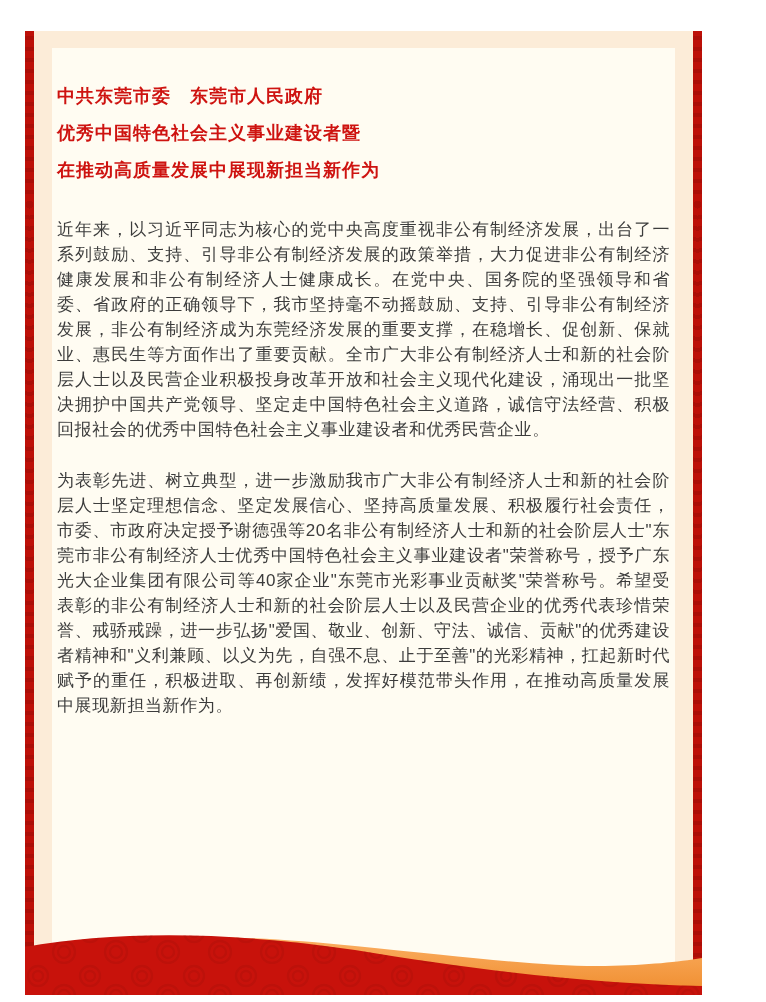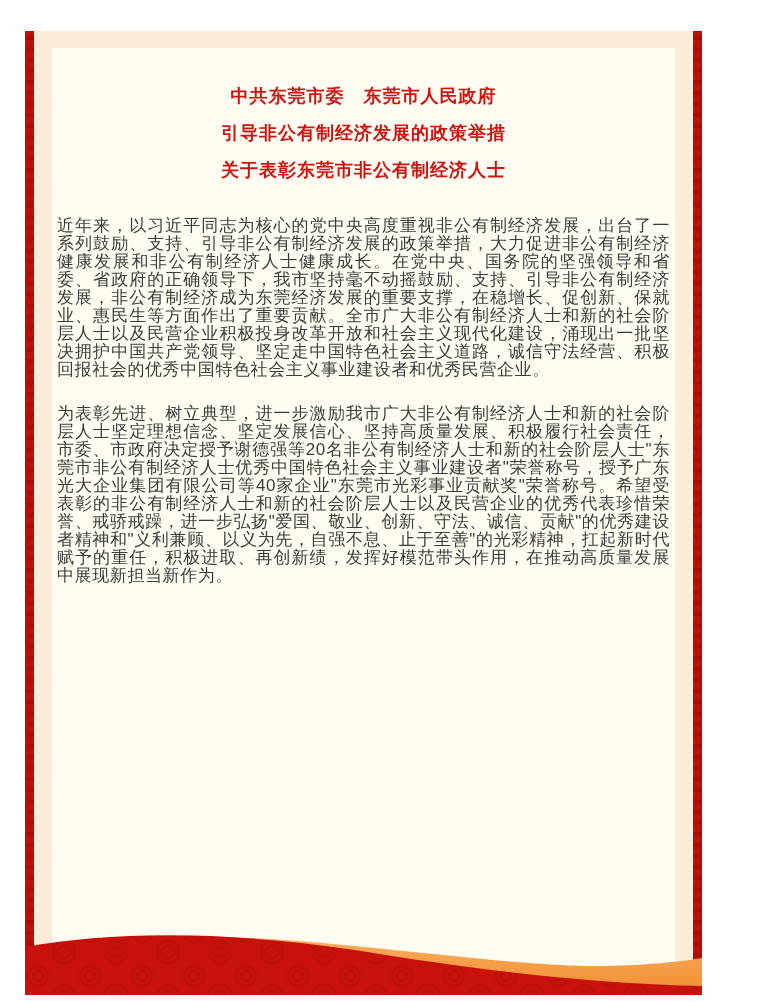--- a/index.html
+++ b/index.html
@@ -26,28 +26,27 @@
   }
   .card{
     position:absolute;left:18px;right:18px;top:17px;bottom:0;
     background:#fffcf2;
   }
   .content{
     padding:0 5px;
   }
   .doc-title{
     margin:30px 0 0 0;
-    text-align:center;
     color:#ce1310;
     font-size:18px;font-weight:bold;letter-spacing:1px;
   }
   .doc-title .t-line{line-height:37px;}
   .doc-body p{
     margin:26px 0 0 0;
-    font-size:17px;line-height:18px;letter-spacing:0.6px;
+    font-size:17px;line-height:25px;letter-spacing:0.6px;
     color:#3c3c3c;
     text-align:justify;
     word-break:break-all;
   }
   .doc-body p.first{margin-top:28px;}
   .footer-wave{
     position:absolute;left:0;right:0;bottom:0;height:75px;z-index:2;
     display:block;
   }
 </style>
@@ -57,22 +56,22 @@
 <div class="banner">
   <div class="strip left"></div>
   <div class="strip right"></div>
 
   <div class="peach">
     <div class="card">
       <div class="content">
 
         <div class="doc-title">
           <div class="t-line">中共东莞市委　东莞市人民政府</div>
-          <div class="t-line">引导非公有制经济发展的政策举措</div>
-          <div class="t-line">关于表彰东莞市非公有制经济人士</div>
+          <div class="t-line">优秀中国特色社会主义事业建设者暨</div>
+          <div class="t-line">在推动高质量发展中展现新担当新作为</div>
         </div>
 
         <div class="doc-body">
           <p class="first">近年来，以习近平同志为核心的党中央高度重视非公有制经济发展，出台了一系列鼓励、支持、引导非公有制经济发展的政策举措，大力促进非公有制经济健康发展和非公有制经济人士健康成长。在党中央、国务院的坚强领导和省委、省政府的正确领导下，我市坚持毫不动摇鼓励、支持、引导非公有制经济发展，非公有制经济成为东莞经济发展的重要支撑，在稳增长、促创新、保就业、惠民生等方面作出了重要贡献。全市广大非公有制经济人士和新的社会阶层人士以及民营企业积极投身改革开放和社会主义现代化建设，涌现出一批坚决拥护中国共产党领导、坚定走中国特色社会主义道路，诚信守法经营、积极回报社会的优秀中国特色社会主义事业建设者和优秀民营企业。</p>
           <p>为表彰先进、树立典型，进一步激励我市广大非公有制经济人士和新的社会阶层人士坚定理想信念、坚定发展信心、坚持高质量发展、积极履行社会责任，市委、市政府决定授予谢德强等20名非公有制经济人士和新的社会阶层人士"东莞市非公有制经济人士优秀中国特色社会主义事业建设者"荣誉称号，授予广东光大企业集团有限公司等40家企业"东莞市光彩事业贡献奖"荣誉称号。希望受表彰的非公有制经济人士和新的社会阶层人士以及民营企业的优秀代表珍惜荣誉、戒骄戒躁，进一步弘扬"爱国、敬业、创新、守法、诚信、贡献"的优秀建设者精神和"义利兼顾、以义为先，自强不息、止于至善"的光彩精神，扛起新时代赋予的重任，积极进取、再创新绩，发挥好模范带头作用，在推动高质量发展中展现新担当新作为。</p>
         </div>
 
       </div>
     </div>
   </div>

